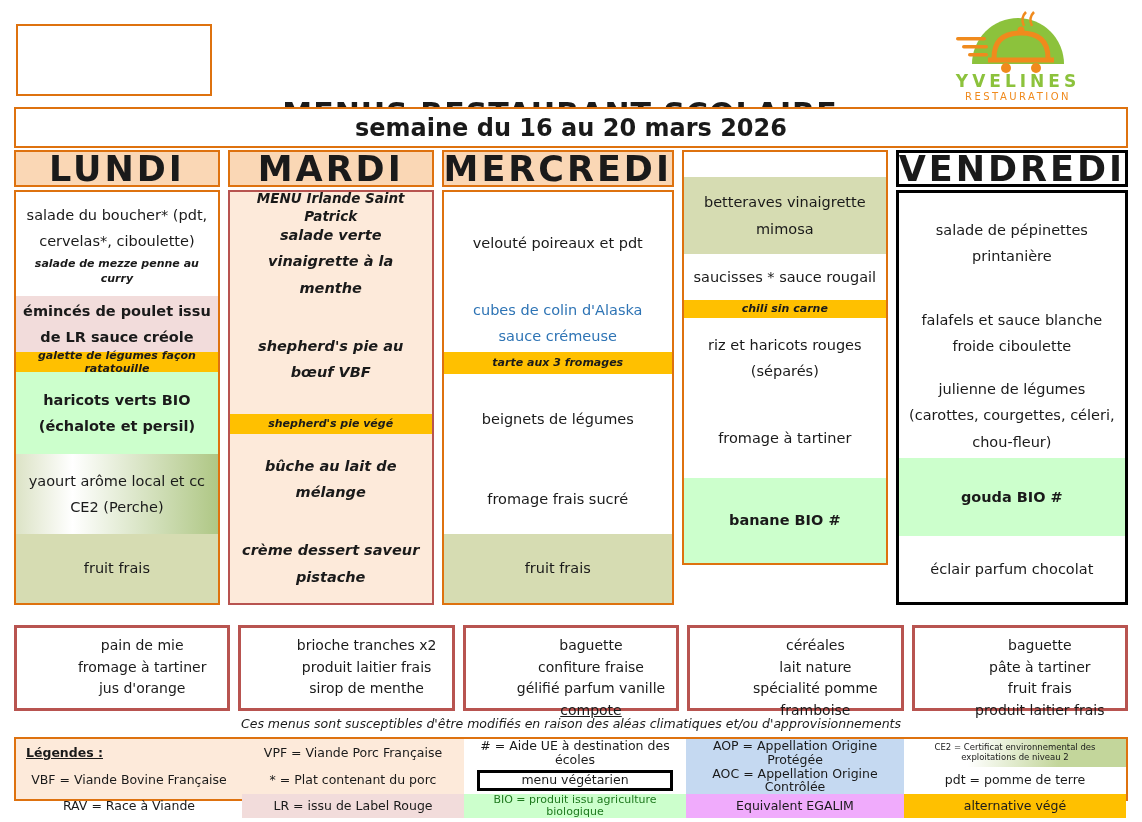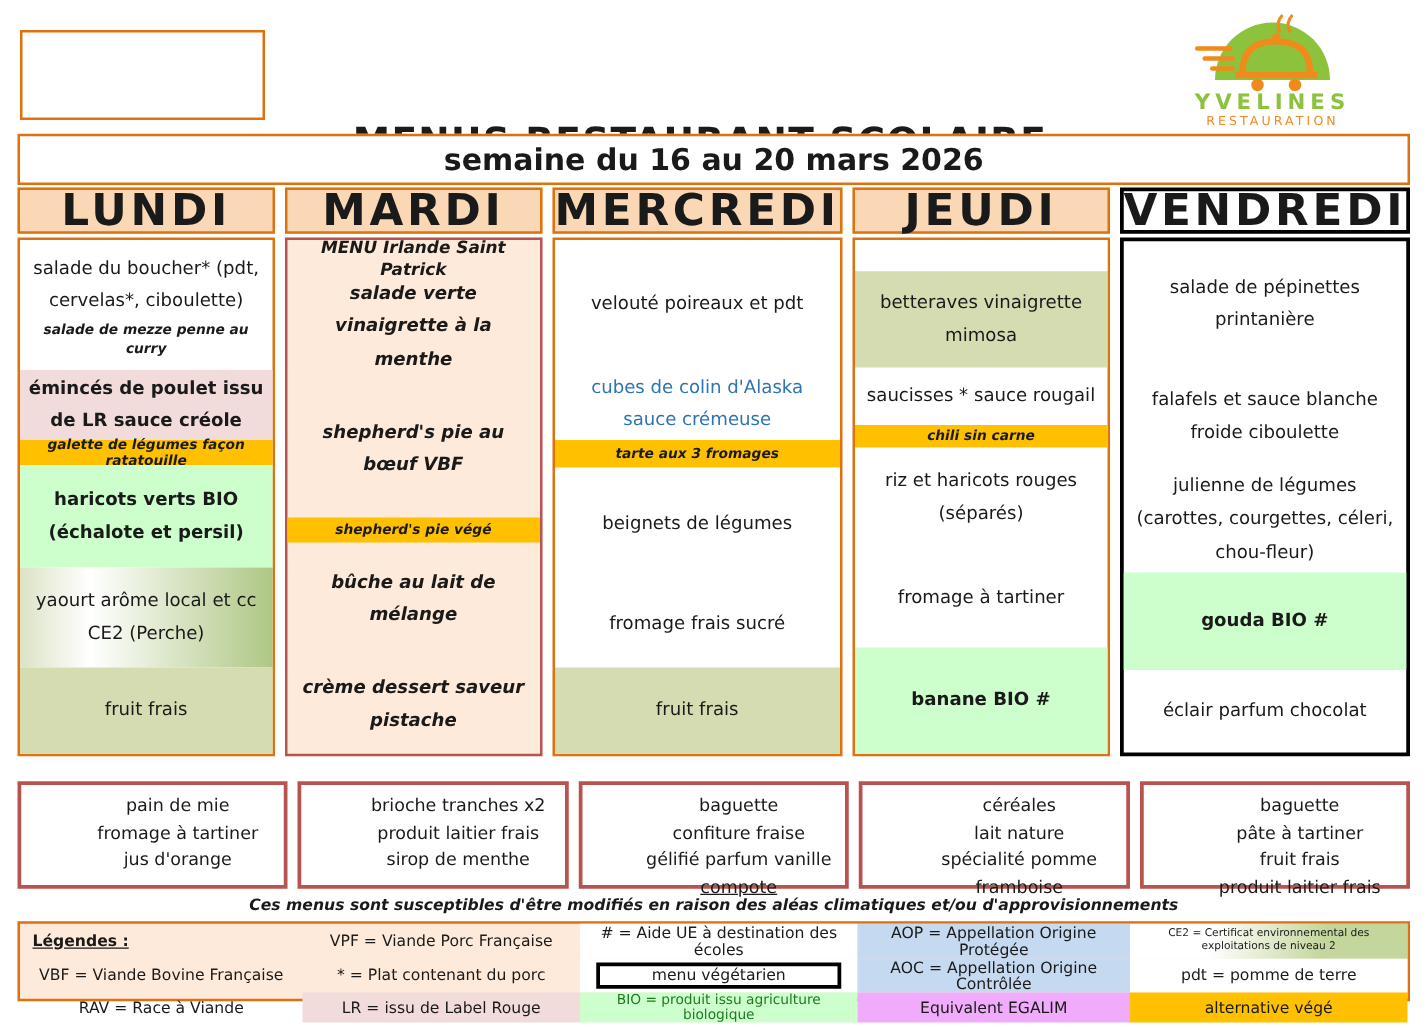--- a/index.html
+++ b/index.html
@@ -49,21 +49,21 @@
 
   
   .snacks { position:absolute; left:14px; top:625px; width:1114px;
     display:grid; grid-template-columns:repeat(5,1fr); column-gap:8px; }
   .snack { height:86px; border:3px solid #B85450; background:#fff; text-align:center;
     font-size:14px; line-height:1.55; padding-top:7px;padding-left:40px; }
   .u { text-decoration:underline; }
 
   
   .disclaimer { position:absolute; left:0; top:716px; width:1142px; text-align:center;
-    font-size:12.5px; font-weight:bold; font-style:italic; }
+    font-size:12.5px; font-weight:normal; font-style:italic; }
 
   
   .legend { position:absolute; left:14px; top:737px; width:1114px; height:64px;
     border:2px solid #DE720F; background:#FDEADA;
     display:grid; grid-template-columns:226px 222px 222px 218px 1fr;
     grid-template-rows:1fr 1fr 1fr; }
   .lg { display:flex; align-items:center; justify-content:center; font-size:12.5px;
     text-align:center; line-height:1.1; }
   .lg.left { justify-content:flex-start; padding-left:10px; }
   .lg-title { font-weight:bold; text-decoration:underline; }
@@ -140,21 +140,20 @@
         <div class="cell" style="height:102px">velouté poireaux et pdt</div>
         <div class="cell blue" style="height:58px">cubes de colin d'Alaska sauce crémeuse</div>
         <div class="cell vege-band" style="height:22px">tarte aux 3 fromages</div>
         <div class="cell" style="height:90px">beignets de légumes</div>
         <div class="cell" style="height:70px">fromage frais sucré</div>
         <div class="cell bg-olive grow">fruit frais</div>
       </div>
     </div>
 
     <div class="day-col">
-      <div class="day-header">JEUDI</div>
       <div class="day-body">
         <div class="spacer" style="height:25px"></div>
         <div class="cell bg-olive" style="height:77px">betteraves vinaigrette mimosa</div>
         <div class="cell" style="height:46px">saucisses * sauce rougail</div>
         <div class="cell vege-band" style="height:18px">chili sin carne</div>
         <div class="cell" style="height:80px">riz et haricots rouges (séparés)</div>
         <div class="cell" style="height:80px">fromage à tartiner</div>
         <div class="cell bg-bio bold grow">banane BIO #</div>
       </div>
     </div>

